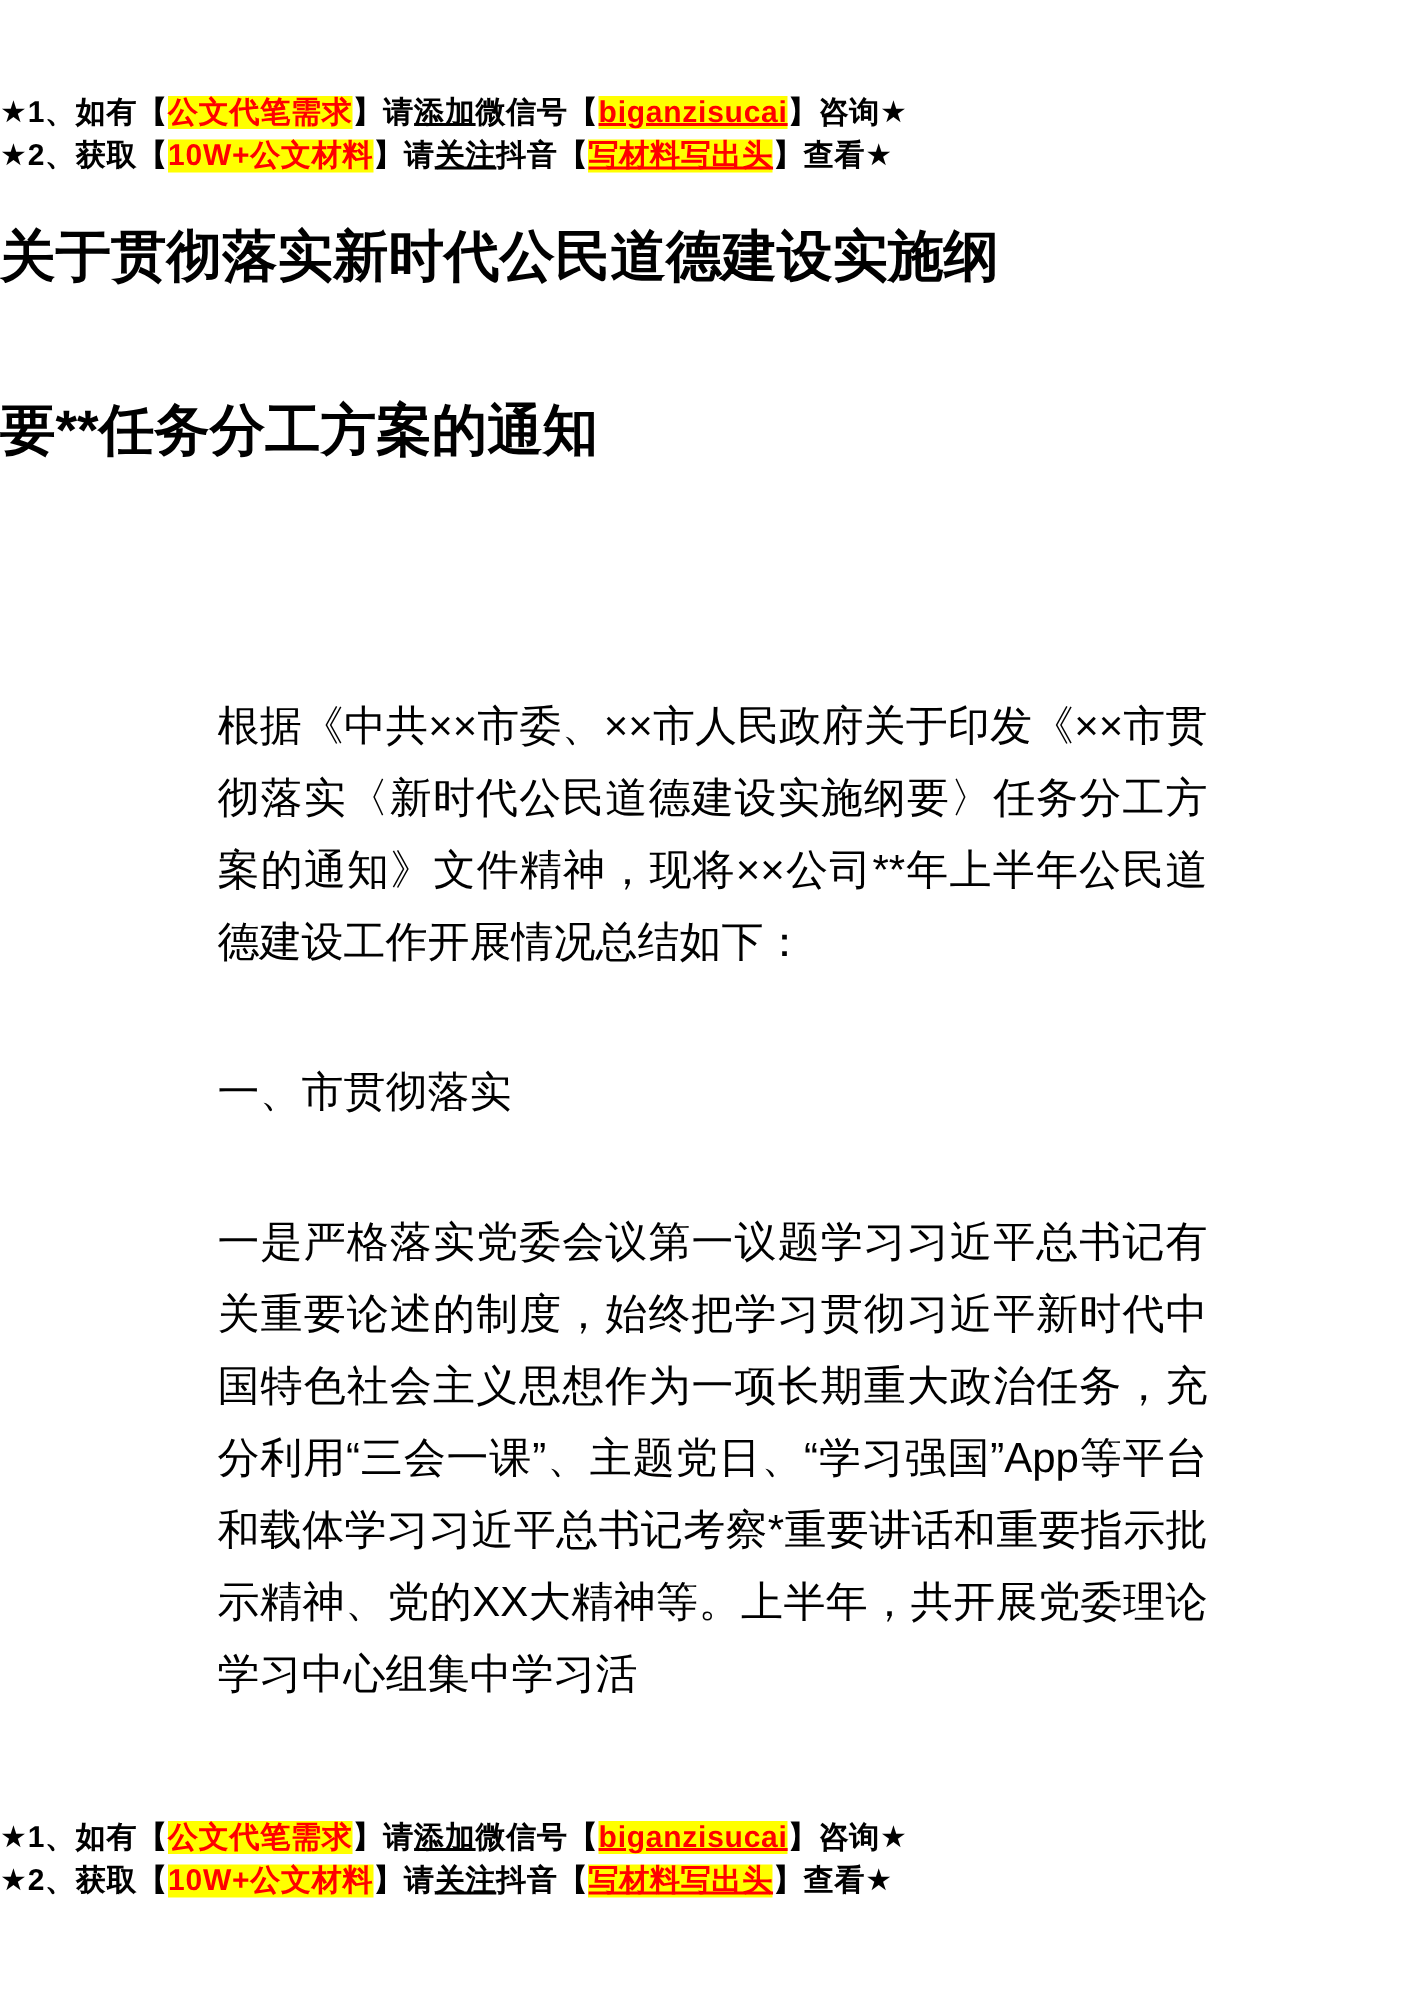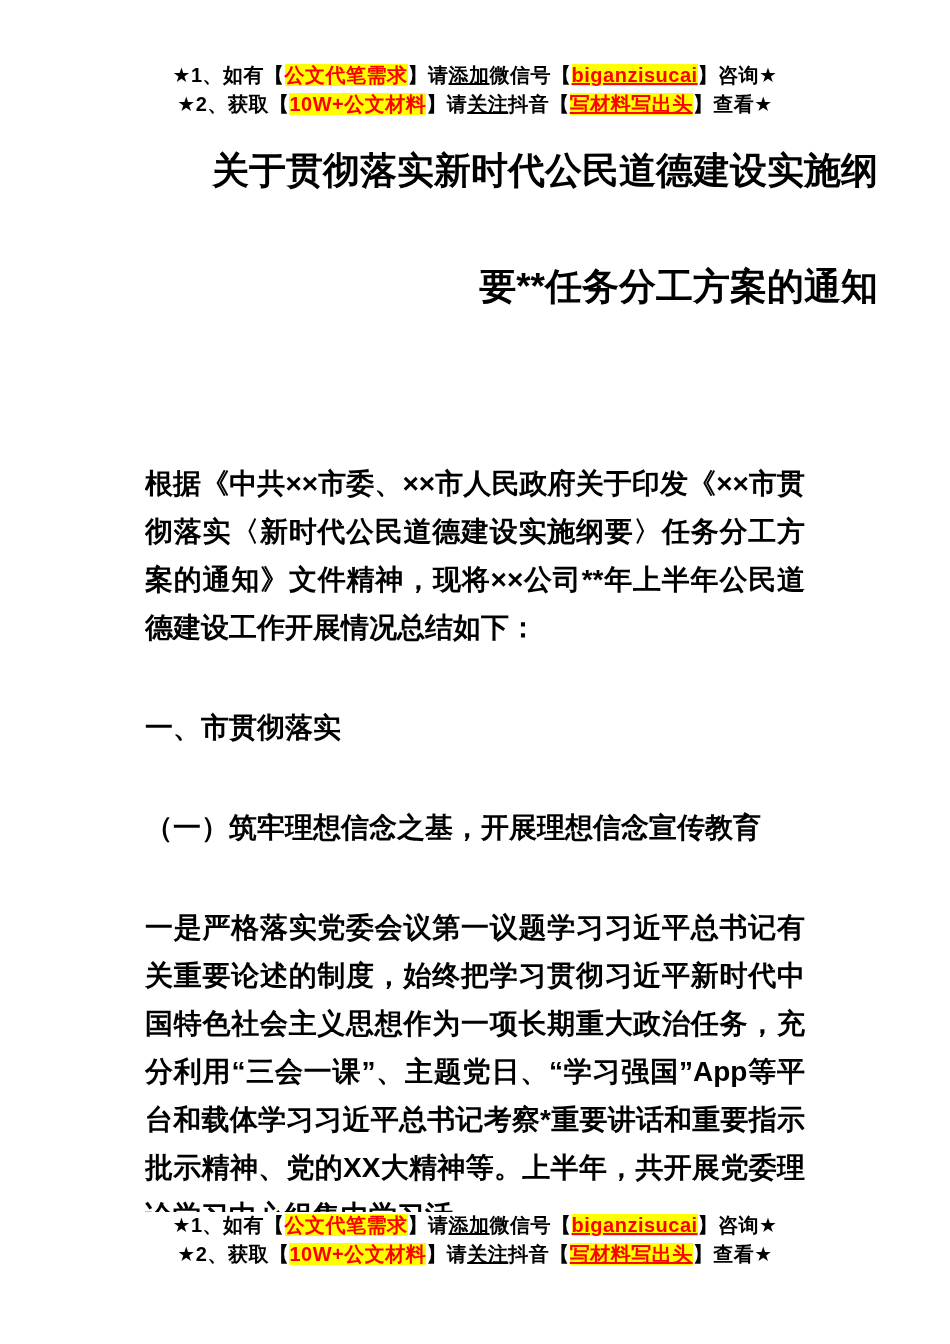--- a/index.html
+++ b/index.html
@@ -10,21 +10,20 @@
     background: #ffffff;
     overflow: hidden;
     color: #000000;
     font-family: "Liberation Sans", "DejaVu Sans", sans-serif;
   }
   
   .promo {
     position: absolute;
     left: 0;
     right: 0;
-    text-align: center;
     font-weight: bold;
     font-size: 20px;
     line-height: 29px;
     letter-spacing: 0.5px;
     white-space: nowrap;
   }
   .promo-top { top: 61px; }
   .promo-bottom { top: 1211px; }
   .hl {
     color: #ff0000;
@@ -37,37 +36,37 @@
     text-decoration-color: #ff0000;
   }
   .ul-black { text-decoration: underline; }
   
   .title {
     position: absolute;
     top: 113px;
     left: 0;
     width: 878px;
     margin: 0;
-    text-align: right;
+    text-align: left;
     font-size: 37px;
     font-weight: bold;
     line-height: 116px;
   }
   .title-line { display: block; }
   
   .doc-body {
     position: absolute;
     top: 460px;
     left: 145px;
     width: 660px;
     height: 752px;
     overflow: hidden;
     font-size: 28px;
     line-height: 48px;
-    font-weight: bold;
+    font-weight: normal;
     text-align: justify;
     text-justify: inter-character;
   }
   .doc-body p { margin: 0 0 52px 0; }
 </style>
 </head>
 <body>
 
 <div class="page">
 
@@ -77,21 +76,20 @@
   </div>
 
   <h1 class="title">
     <span class="title-line">关于贯彻落实新时代公民道德建设实施纲</span>
     <span class="title-line">要**任务分工方案的通知</span>
   </h1>
 
   <div class="doc-body">
     <p>根据《中共××市委、××市人民政府关于印发《××市贯彻落实〈新时代公民道德建设实施纲要〉任务分工方案的通知》文件精神，现将××公司**年上半年公民道德建设工作开展情况总结如下：</p>
     <p>一、市贯彻落实</p>
-    <p>（一）筑牢理想信念之基，开展理想信念宣传教育</p>
     <p>一是严格落实党委会议第一议题学习习近平总书记有关重要论述的制度，始终把学习贯彻习近平新时代中国特色社会主义思想作为一项长期重大政治任务，充分利用“三会一课”、主题党日、“学习强国”App等平台和载体学习习近平总书记考察*重要讲话和重要指示批示精神、党的XX大精神等。上半年，共开展党委理论学习中心组集中学习活</p>
   </div>
 
   <div class="promo promo-bottom">
     <div><span>★1、如有【</span><span class="hl">公文代笔需求</span><span>】请</span><span class="ul-black">添加</span><span>微信号【</span><span class="hl-ul">biganzisucai</span><span>】咨询★</span></div>
     <div><span>★2、获取【</span><span class="hl">10W+公文材料</span><span>】请</span><span class="ul-black">关注</span><span>抖音【</span><span class="hl-ul">写材料写出头</span><span>】查看★</span></div>
   </div>
 
 </div>
 

